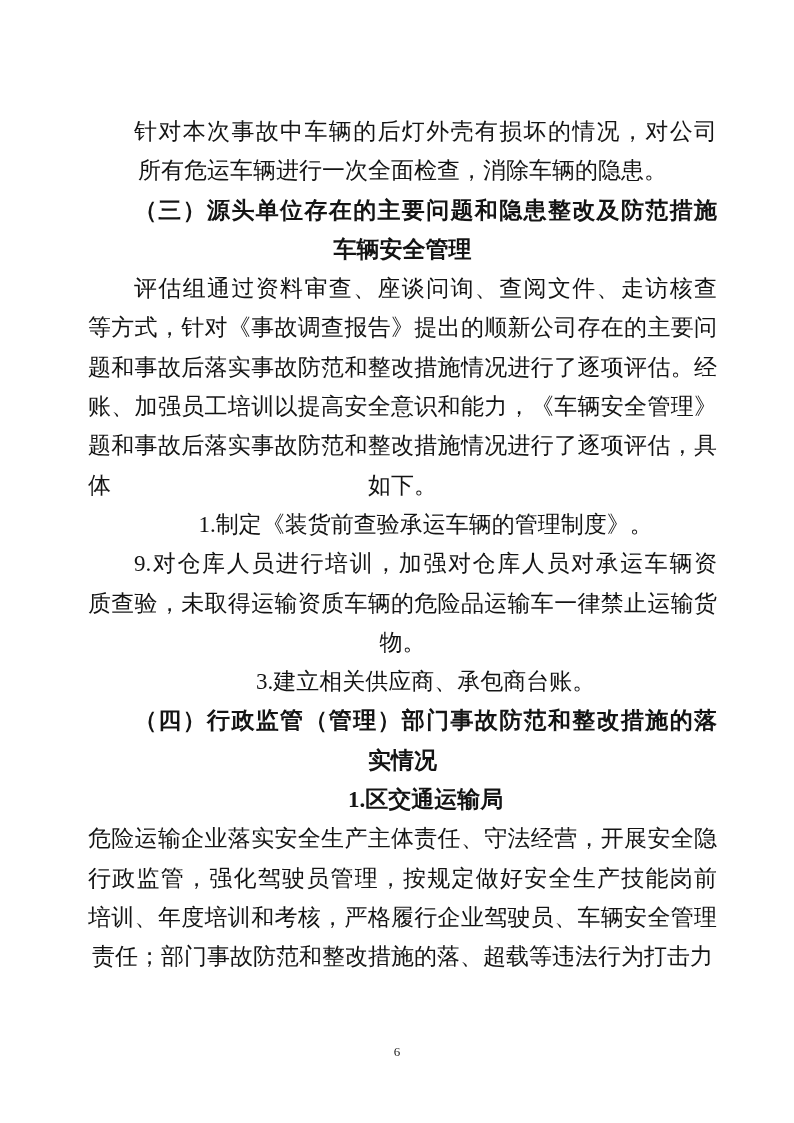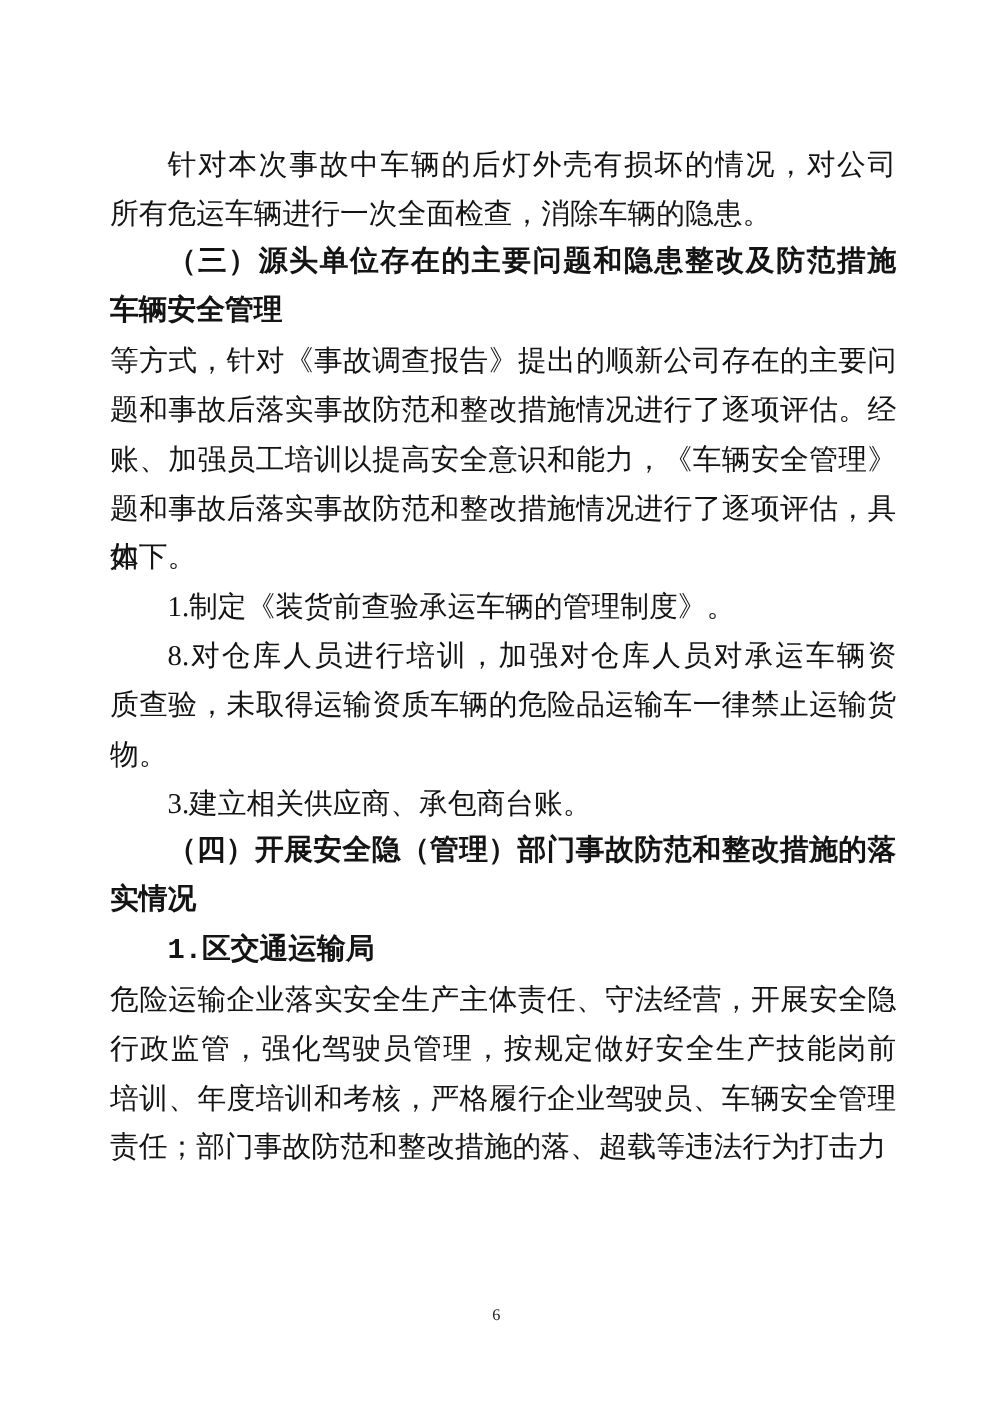--- a/index.html
+++ b/index.html
@@ -20,32 +20,31 @@
     position: absolute;
     left: 88px;
     top: 112px;
     width: 629px;
   }
   .line {
     font-size: 23px;
     line-height: 39.3px;
     height: 39.3px;
     color: #141414;
-    text-align: left;
+    text-align: center;
   }
   .indent {
     padding-left: 46px; 
   }
   .just {
     text-align: justify;
     text-align-last: justify;
   }
   .bold {
     font-weight: 700;
-    font-family: Liberation Mono, monospace;
   }
   .footer {
     position: absolute;
     top: 1043px;
     left: 0;
     width: 794px;
     text-align: center;
     font-size: 13px;
     line-height: 18px;
     color: #222222;
@@ -61,43 +60,44 @@
       <div class="line indent just">针对本次事故中车辆的后灯外壳有损坏的情况，对公司</div>
       <div class="line">所有危运车辆进行一次全面检查，消除车辆的隐患。</div>
     </section>
 
     <section>
       <div class="line bold indent just">（三）源头单位存在的主要问题和隐患整改及防范措施</div>
       <div class="line bold">车辆安全管理</div>
     </section>
 
     <section>
+      <div class="line indent just">评估组通过资料审查、座谈问询、查阅文件、走访核查</div>
       <div class="line just">等方式，针对《事故调查报告》提出的顺新公司存在的主要问</div>
       <div class="line just">题和事故后落实事故防范和整改措施情况进行了逐项评估。经</div>
       <div class="line just">账、加强员工培训以提高安全意识和能力，《车辆安全管理》</div>
       <div class="line just">题和事故后落实事故防范和整改措施情况进行了逐项评估，具体</div>
       <div class="line">如下。</div>
     </section>
 
     <section>
       <div class="line indent">1.制定《装货前查验承运车辆的管理制度》。</div>
     </section>
 
     <section>
-      <div class="line indent just">8.对仓库人员进行培训，加强对仓库人员对承运车辆资</div>
+      <div class="line indent just">9.对仓库人员进行培训，加强对仓库人员对承运车辆资</div>
       <div class="line just">质查验，未取得运输资质车辆的危险品运输车一律禁止运输货</div>
       <div class="line">物。</div>
     </section>
 
     <section>
       <div class="line indent">3.建立相关供应商、承包商台账。</div>
     </section>
 
     <section>
-      <div class="line bold indent just">（四）开展安全隐（管理）部门事故防范和整改措施的落</div>
+      <div class="line bold indent just">（四）行政监管（管理）部门事故防范和整改措施的落</div>
       <div class="line bold">实情况</div>
     </section>
 
     <section>
       <div class="line bold indent">1.区交通运输局</div>
     </section>
 
     <section>
       <div class="line just">危险运输企业落实安全生产主体责任、守法经营，开展安全隐</div>
       <div class="line just">行政监管，强化驾驶员管理，按规定做好安全生产技能岗前</div>

